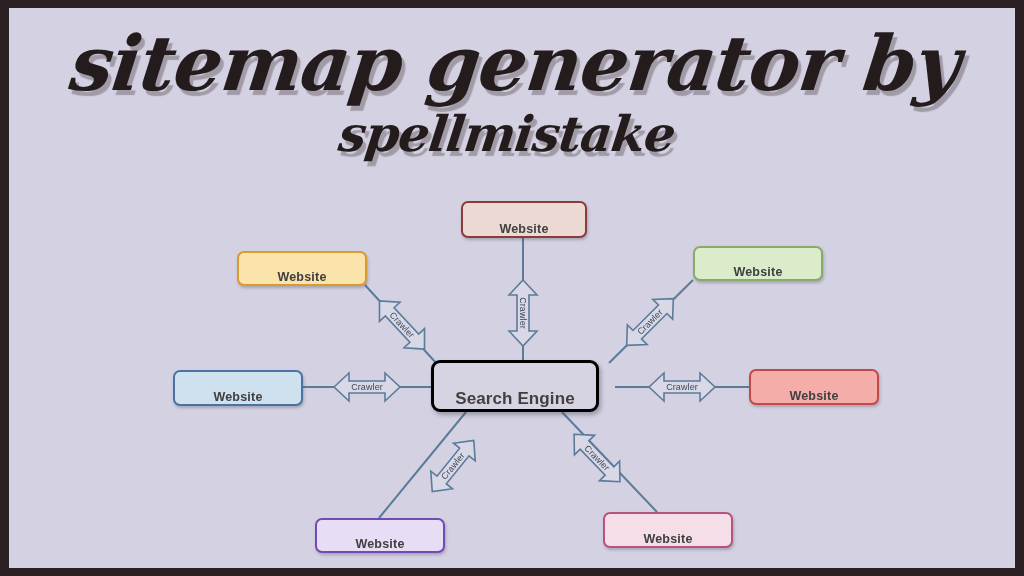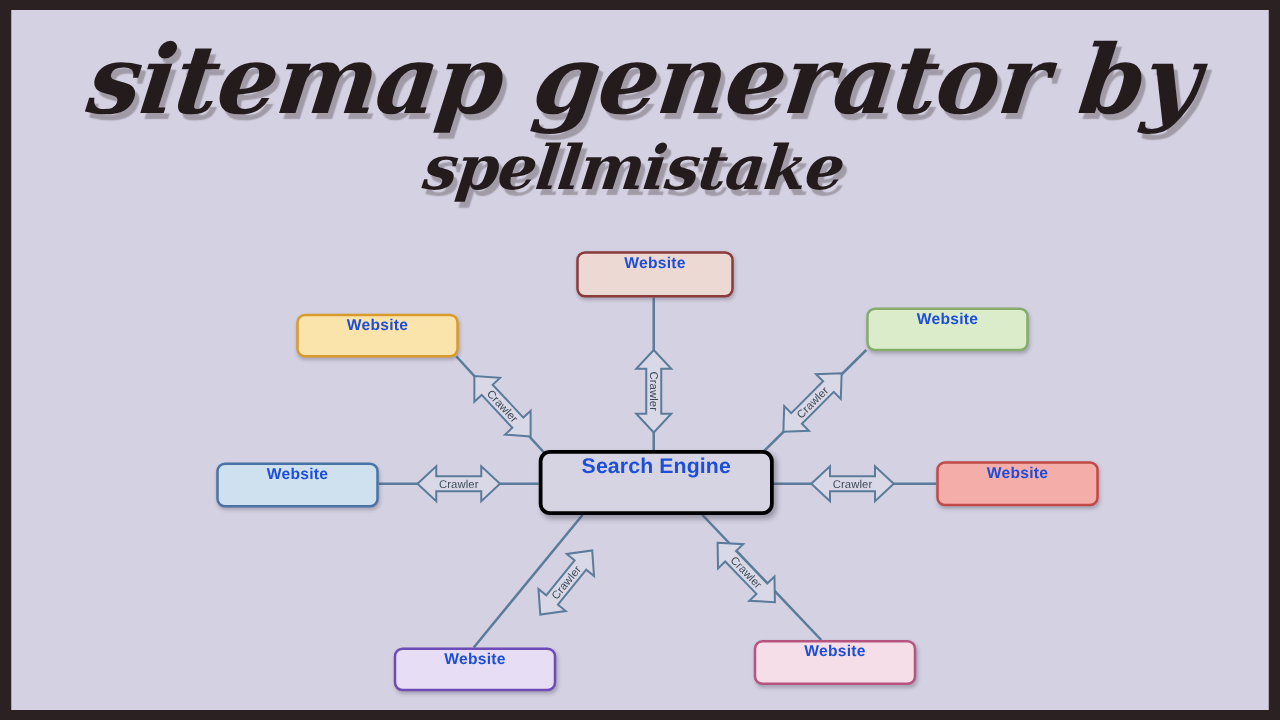--- a/index.html
+++ b/index.html
@@ -35,23 +35,23 @@
   #title-sub{
     position:absolute;left:330px;top:100px;
     font-size:49px;line-height:52px;
   }
   
   #diagram{position:absolute;left:0;top:0;width:1006px;height:560px;}
   svg#edges{position:absolute;left:0;top:0;width:1006px;height:560px;}
   .node{
     position:absolute;
     box-sizing:border-box;
-    display:flex;align-items:flex-start;justify-content:center;
+    display:flex;align-items:flex-end;justify-content:center;
     border-radius:7px;
-    font-size:12.5px;font-weight:bold;color:#1d4ed8;
+    font-size:12.5px;font-weight:bold;color:#404040;
     letter-spacing:.2px;
     box-shadow:1px 2px 3px rgba(70,60,80,.30);
   }
   .node.center{
     border-radius:9px;
     font-size:17px;font-weight:600;letter-spacing:.1px;
     box-shadow:2px 3px 4px rgba(50,45,60,.35);
   }
   .edge-label{
     position:absolute;
@@ -147,18 +147,18 @@
     </div>
 
     <div class="node" style="left:306px;top:510px;width:130px;height:35px;background:#e7ddf5;border:2.5px solid #6e4bb5;">
       <span>Website</span>
     </div>
 
     <div class="node" style="left:594px;top:504px;width:130px;height:36px;background:#f6dee8;border:2.5px solid #b5557f;">
       <span>Website</span>
     </div>
 
-    <div class="node center" style="left:422px;top:352px;width:188px;height:52px;background:#d6d4e3;border:3.5px solid #000000;">
+    <div class="node center" style="left:422px;top:352px;width:168px;height:52px;background:#d6d4e3;border:3.5px solid #000000;">
       <span>Search Engine</span>
     </div>
 
   </div>
 </div>
 
 </body></html>

